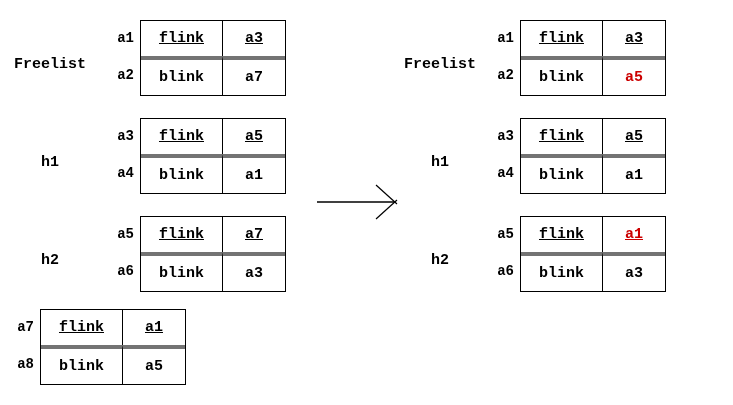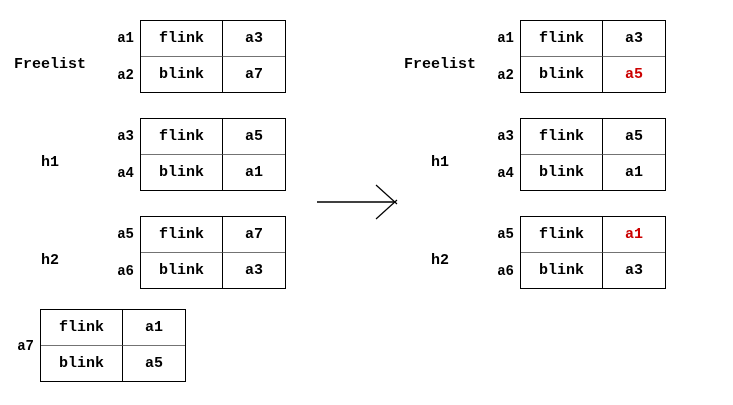--- a/index.html
+++ b/index.html
@@ -60,24 +60,24 @@
     grid-template-columns: 81px 63px;
     border: 1px solid #000000;
     align-self: flex-start;
   }
   .cell {
     height: 35px;
     display: flex;
     align-items: center;
     justify-content: center;
     font-size: 15px;
-    border-top: 1px solid #737373;
+    border-top: 4px solid #737373;
     border-left: 1px solid #000000;
   }
-  .cell:nth-child(1), .cell:nth-child(2) { border-top: none; }
+  .cell:nth-child(1), .cell:nth-child(2) { border-top: none; text-decoration: underline; }
   .cell:nth-child(odd) { border-left: none; }
   .arrow {
     position: absolute;
     left: 314px;
     top: 182px;
   }
 </style>
 </head>
 <body>
 
@@ -123,20 +123,21 @@
         <div class="cell">flink</div>
         <div class="cell">a7</div>
         <div class="cell">blink</div>
         <div class="cell">a3</div>
       </div>
     </div>
 
     <div class="group" style="top:309px">
       <div class="addrs">
         <div class="addr">a7</div>
+        <div class="addr">a8</div>
       </div>
       <div class="node">
         <div class="cell">flink</div>
         <div class="cell">a1</div>
         <div class="cell">blink</div>
         <div class="cell">a5</div>
       </div>
     </div>
 
   </div>

